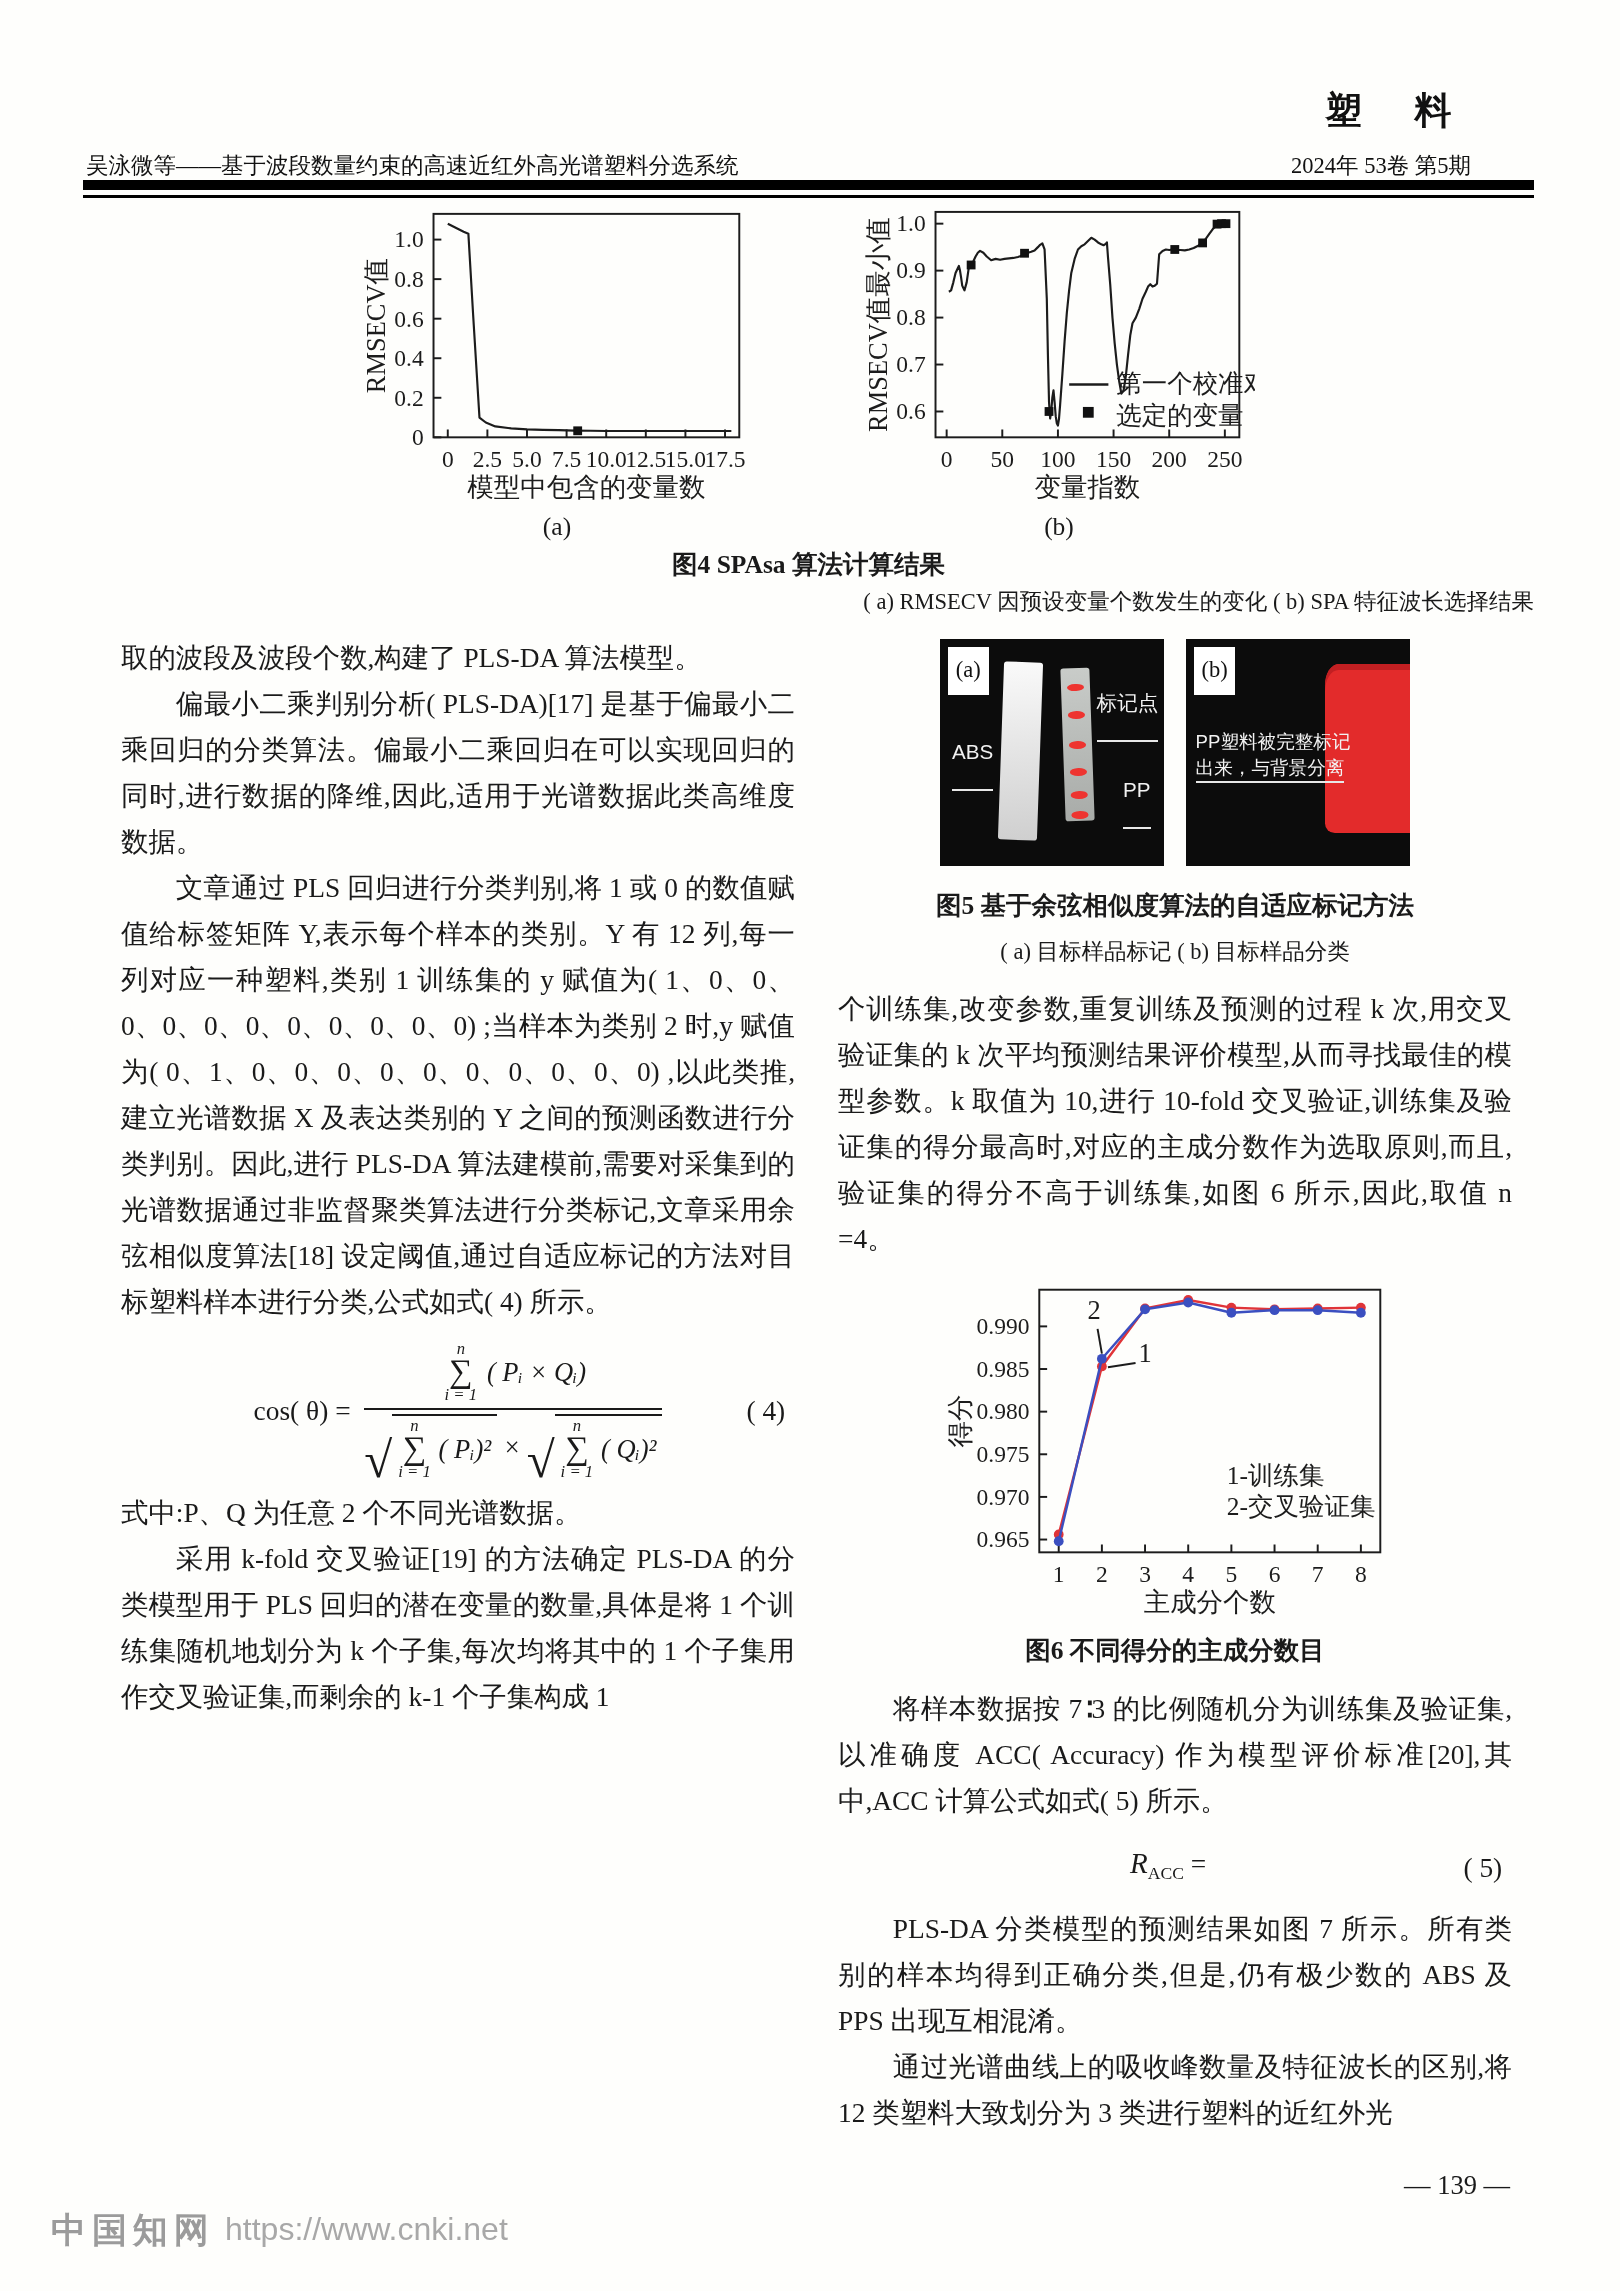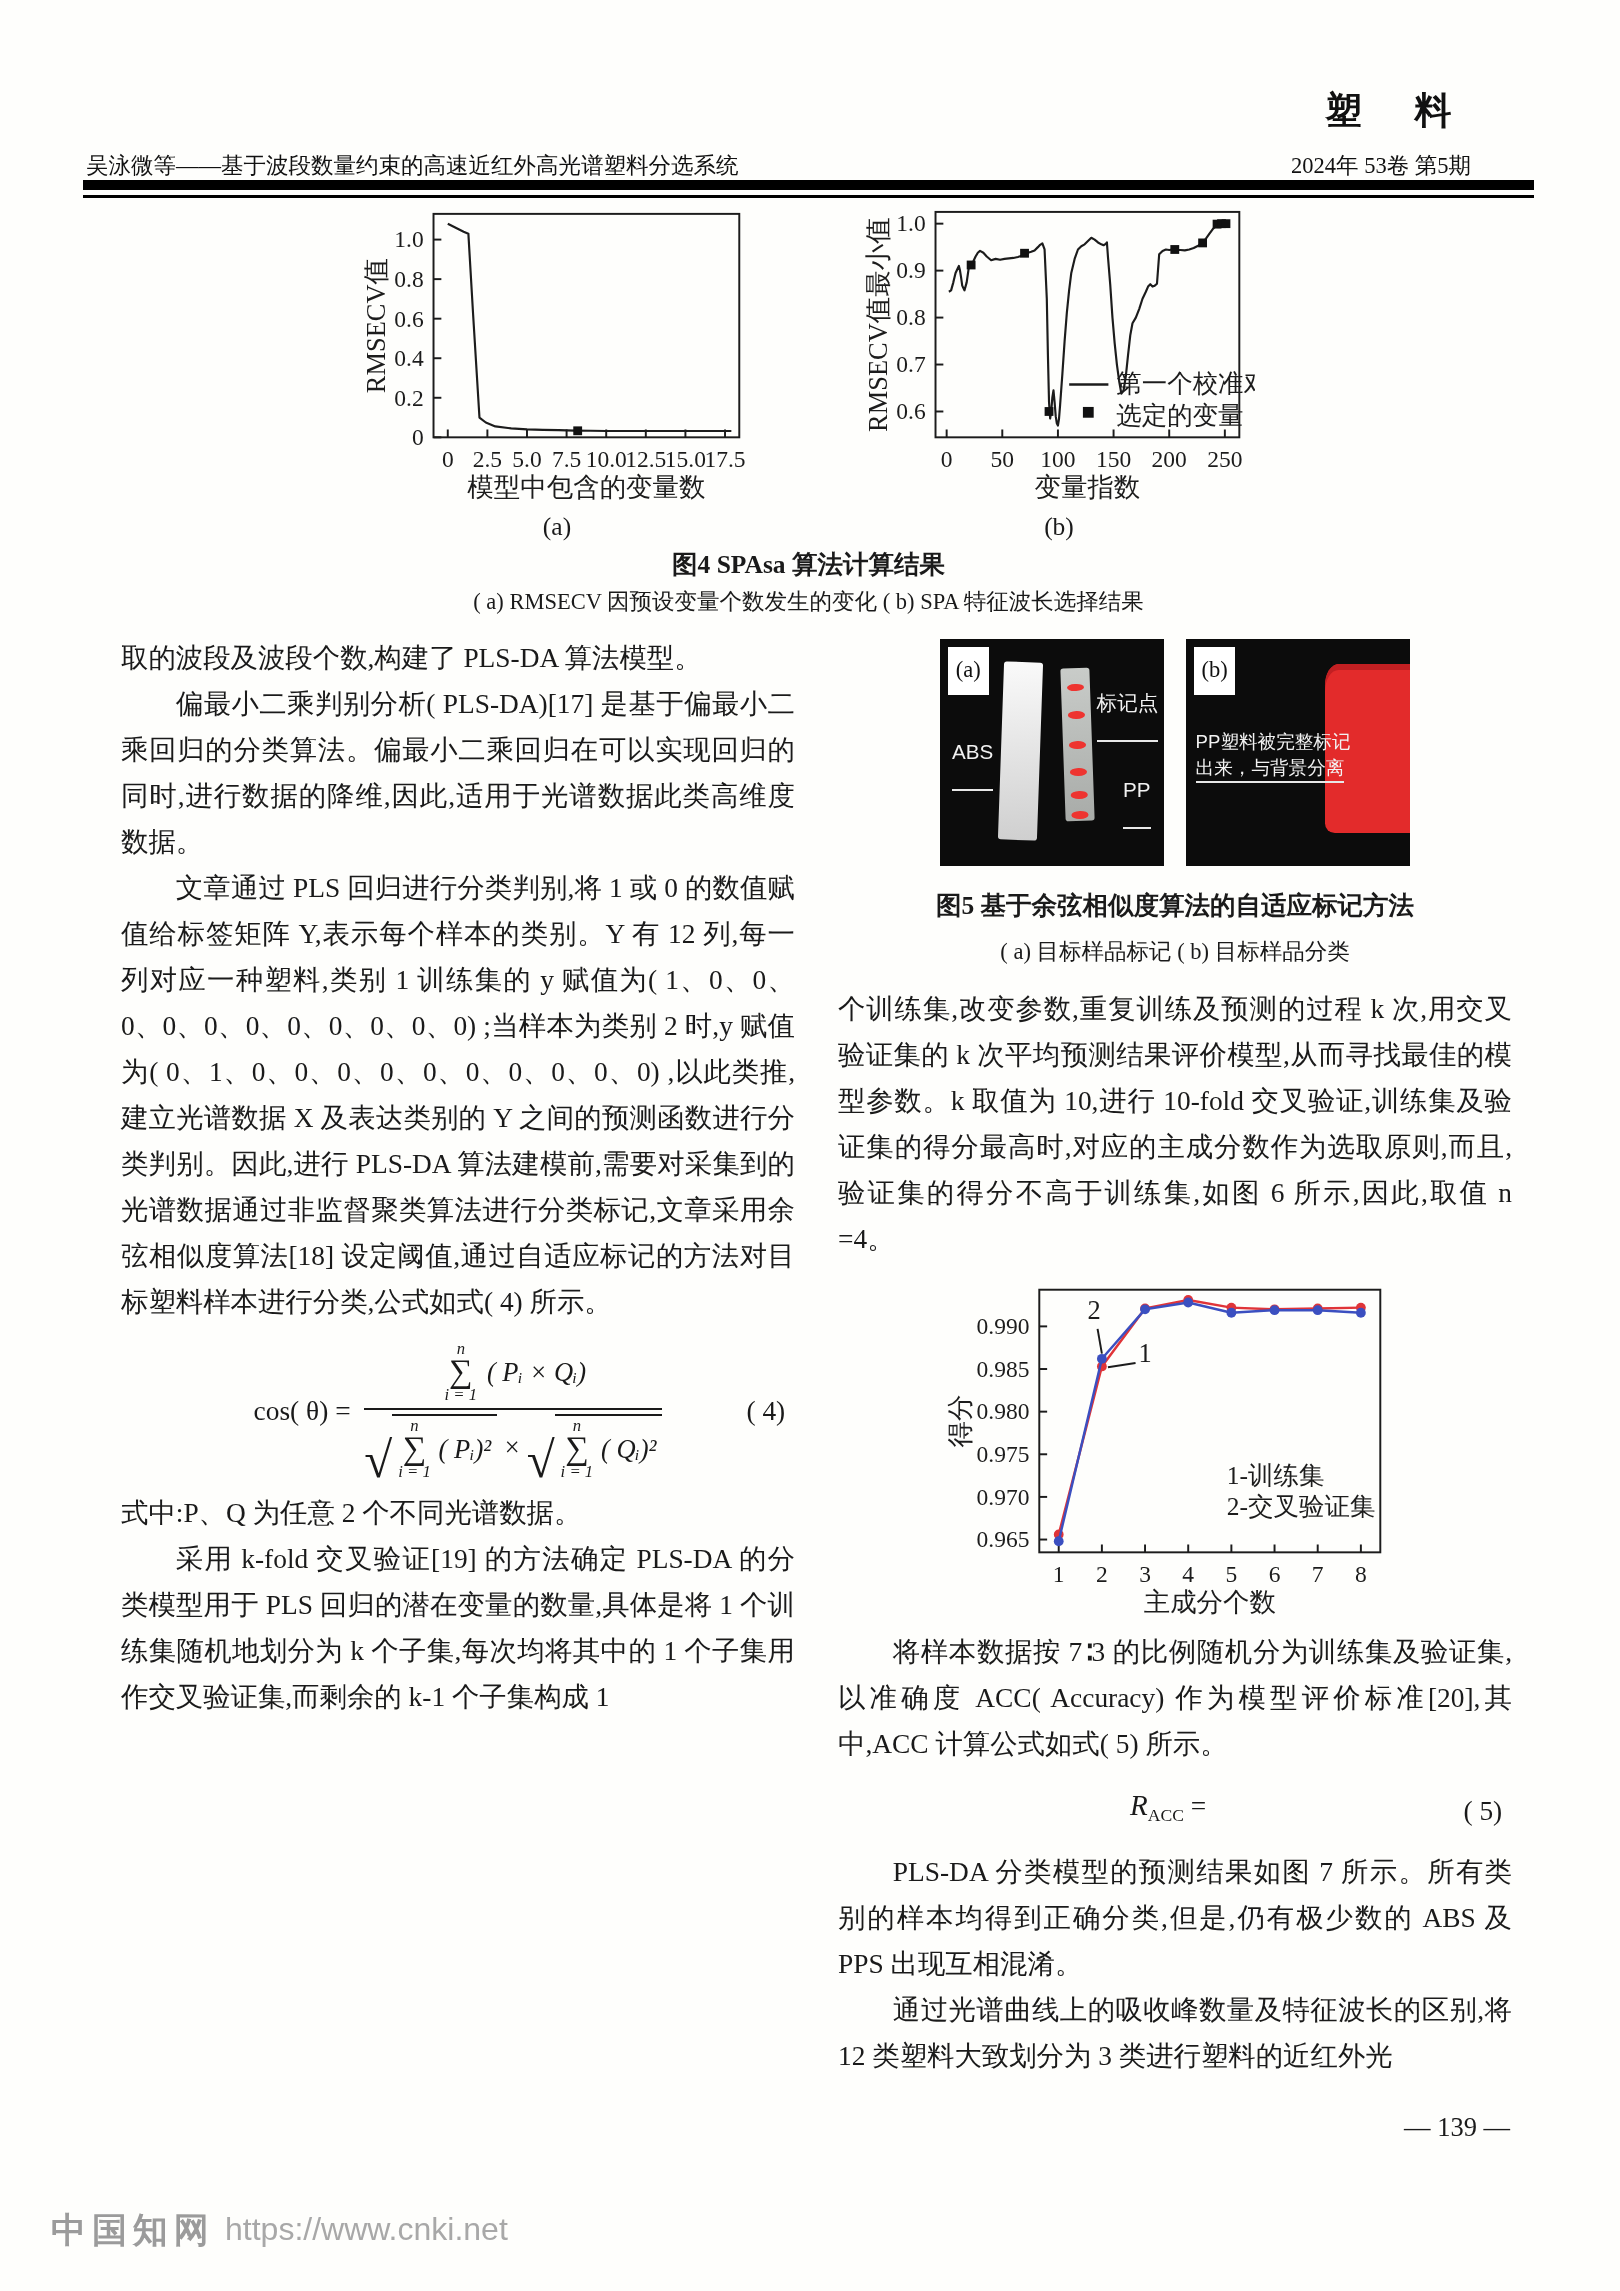--- a/index.html
+++ b/index.html
@@ -10,21 +10,21 @@
   .running{position:absolute;top:150px;left:86px;font-size:22.5px;color:#111;}
   .issue{position:absolute;top:150px;right:149px;font-size:22.5px;color:#111;}
   .rule-thick{position:absolute;top:180px;left:83px;width:1451px;height:9.8px;background:#000;}
   .rule-thin{position:absolute;top:195px;left:83px;width:1451px;height:2.9px;background:#000;}
   
   .chart-a{position:absolute;left:361px;top:202px;}
   .chart-b{position:absolute;left:863px;top:202px;}
   .panel-tag{position:absolute;top:512px;width:392px;text-align:center;font-size:25.5px;}
   .panel-tag.a{left:361px;} .panel-tag.b{left:863px;}
   .fig-caption{position:absolute;left:83px;width:1451px;text-align:center;font-weight:bold;font-size:25.5px;}
-  .fig-subcaption{position:absolute;left:83px;width:1451px;text-align:center;font-size:22.5px;}
+  .fig-subcaption{position:absolute;left:83px;width:1451px;text-align:right;font-size:22.5px;}
   .cap4-t{top:547px;} .cap4-s{top:586px;}
   
   .col{position:absolute;width:674px;font-size:27.4px;line-height:46px;}
   .col.left{left:121px;top:635px;}
   .col.right{left:838px;top:635px;}
   .body-p{margin:0;text-align:justify;}
   .ind{text-indent:2em;}
   
   .equation{position:relative;display:flex;align-items:center;justify-content:center;margin:15.7px 0 9.8px;}
   .eq-no{position:absolute;right:9.8px;top:50%;transform:translateY(-50%);font-size:27.4px;}
@@ -299,20 +299,21 @@
           <circle cx="380.12658227848107" cy="34.88311688311657" r="5" fill="#3b4fc0"></circle>
           <circle cx="424.1772151898735" cy="37.49350649350589" r="5" fill="#3b4fc0"></circle>
           <text x="287.4" y="212.32" class="legtext">1-训练集</text>
           <text x="287.4" y="244.32" class="legtext">2-交叉验证集</text>
           <line x1="155.46835443037975" y1="54.02597402597354" x2="159.873417721519" y2="79.25974025973997" stroke="#1c1c1c" stroke-width="2"></line>
           <text x="151.94430379746836" y="43.58441558441527" text-anchor="middle" class="ann">2</text>
           <line x1="166.04050632911392" y1="93.18181818181833" x2="194.23291139240504" y2="88.83116883116844" stroke="#1c1c1c" stroke-width="2"></line>
           <text x="203.92405063291142" y="87.9610389610387" text-anchor="middle" class="ann">1</text>
         </svg>
     </div>
+    <div class="cap6-t">图6  不同得分的主成分数目</div>
 
     <p class="body-p ind mt14">将样本数据按 7∶3 的比例随机分为训练集及验证集,以准确度 ACC( Accuracy) 作为模型评价标准[20],其中,ACC 计算公式如式( 5) 所示。</p>
 
     <div class="equation eq5">
       <span class="eq-lhs"><span class="ritalic">R</span><span class="rsub">ACC</span>&nbsp;<span>=</span></span>
       <span class="eq-no">( 5)</span>
     </div>
 
     <p class="body-p ind">PLS-DA 分类模型的预测结果如图 7 所示。所有类别的样本均得到正确分类,但是,仍有极少数的 ABS 及 PPS 出现互相混淆。</p>
     <p class="body-p ind">通过光谱曲线上的吸收峰数量及特征波长的区别,将 12 类塑料大致划分为 3 类进行塑料的近红外光</p>

